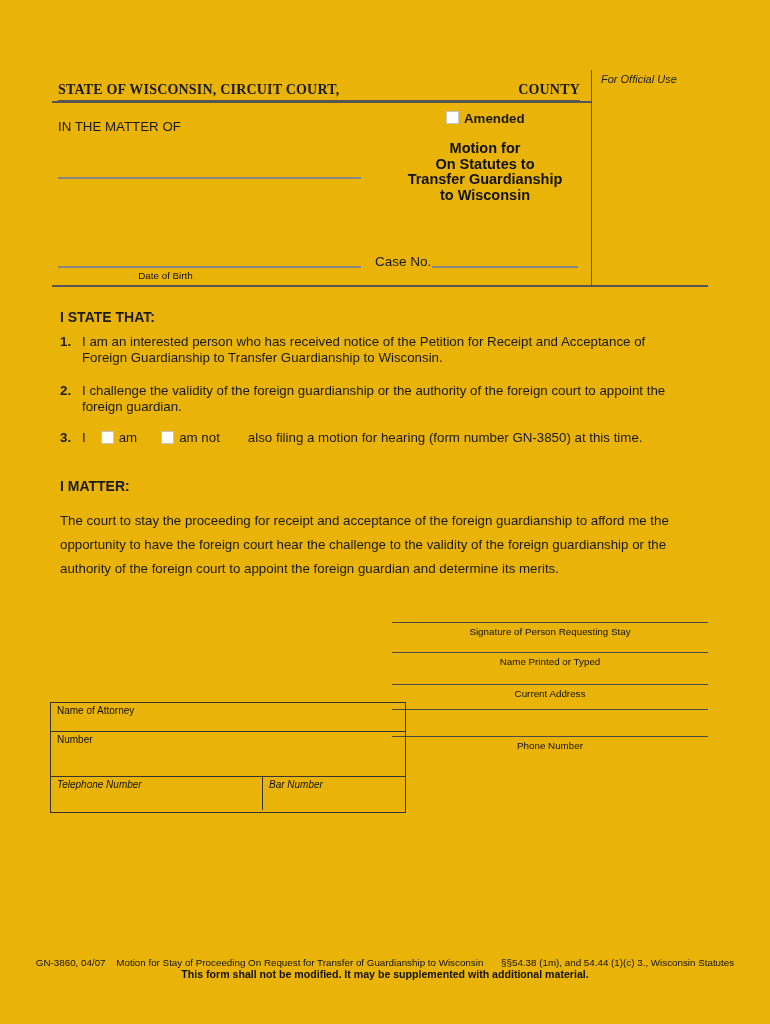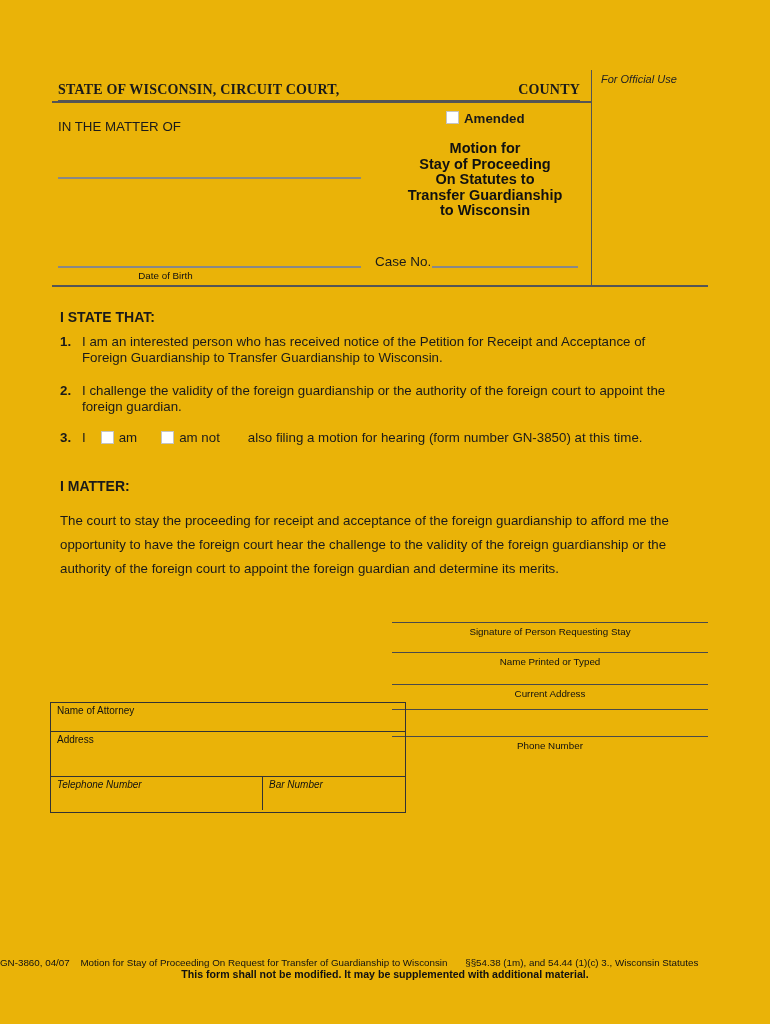--- a/index.html
+++ b/index.html
@@ -56,21 +56,21 @@
 
   
   .atty-box { position:absolute; left:50px; top:702px; width:356px; height:111px; border:1.3px solid #333; font-size:10px; color:#111; }
   .atty-name { height:29px; border-bottom:1.3px solid #333; padding:2px 6px; }
   .atty-address { height:45px; border-bottom:1.3px solid #333; padding:2px 6px; }
   .atty-row { display:flex; height:33px;font-style:italic; }
   .atty-tel { width:212px; border-right:1.3px solid #333; padding:2px 6px; }
   .atty-bar { flex:1; padding:2px 6px; }
 
   
-  .footer-line1 { position:absolute; left:0; top:957px; width:770px; text-align:left; font-size:9.8px; color:#111; }
+  .footer-line1 { position:absolute; left:0; top:957px; width:770px; text-align:center; font-size:9.8px; color:#111; }
   .footer-line1 .gap-s { margin-left:8px; }
   .footer-line1 .gap-l { margin-left:15px; }
   .footer-line2 { position:absolute; left:0; top:968px; width:770px; text-align:center; font-size:10.6px; font-weight:bold; color:#111; }
 </style>
 </head>
 <body>
 
 <div class="page">
 
   <div class="court-line">
@@ -81,21 +81,20 @@
   <div class="official-divider"></div>
   <div class="official-use">For Official Use</div>
 
   <div class="in-matter">IN THE MATTER OF</div>
 
   <span class="checkbox amended-box"></span>
   <div class="amended-label">Amended</div>
 
   <div class="form-title">
     <div>Motion for</div>
-    <div>Stay of Proceeding</div>
     <div>On Statutes to</div>
     <div>Transfer Guardianship</div>
     <div>to Wisconsin</div>
   </div>
 
   <div class="name-line"></div>
   <div class="dob-line"></div>
   <div class="dob-label">Date of Birth</div>
   <div class="case-no-label">Case No.</div>
   <div class="case-no-line"></div>
@@ -138,21 +137,21 @@
   <div class="sig-line" style="top:709px;"></div>
 
   <div class="sig-line" style="top:736px;"></div>
   <div class="sig-label" style="top:740px;">Phone Number</div>
 
   <div class="atty-box">
     <div class="atty-name">
       <span>Name of Attorney</span>
     </div>
     <div class="atty-address">
-      <span>Address</span>
+      <span>Number</span>
     </div>
     <div class="atty-row">
       <div class="atty-tel">
         <span>Telephone Number</span>
       </div>
       <div class="atty-bar">
         <span>Bar Number</span>
       </div>
     </div>
   </div>

